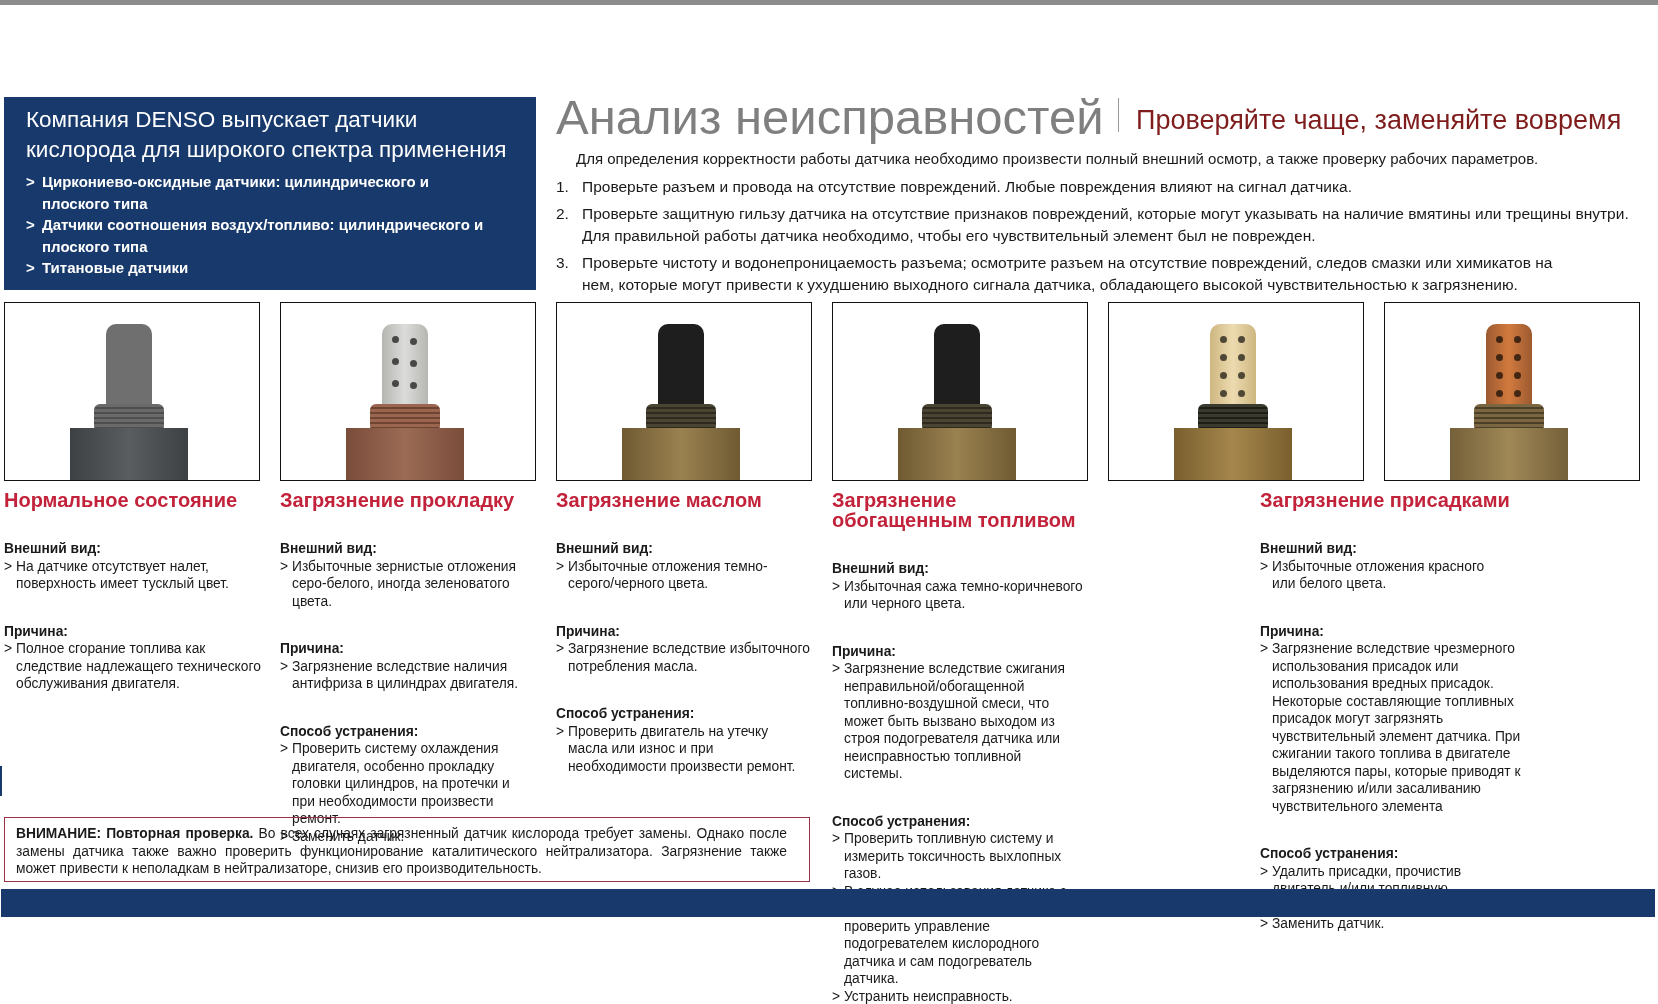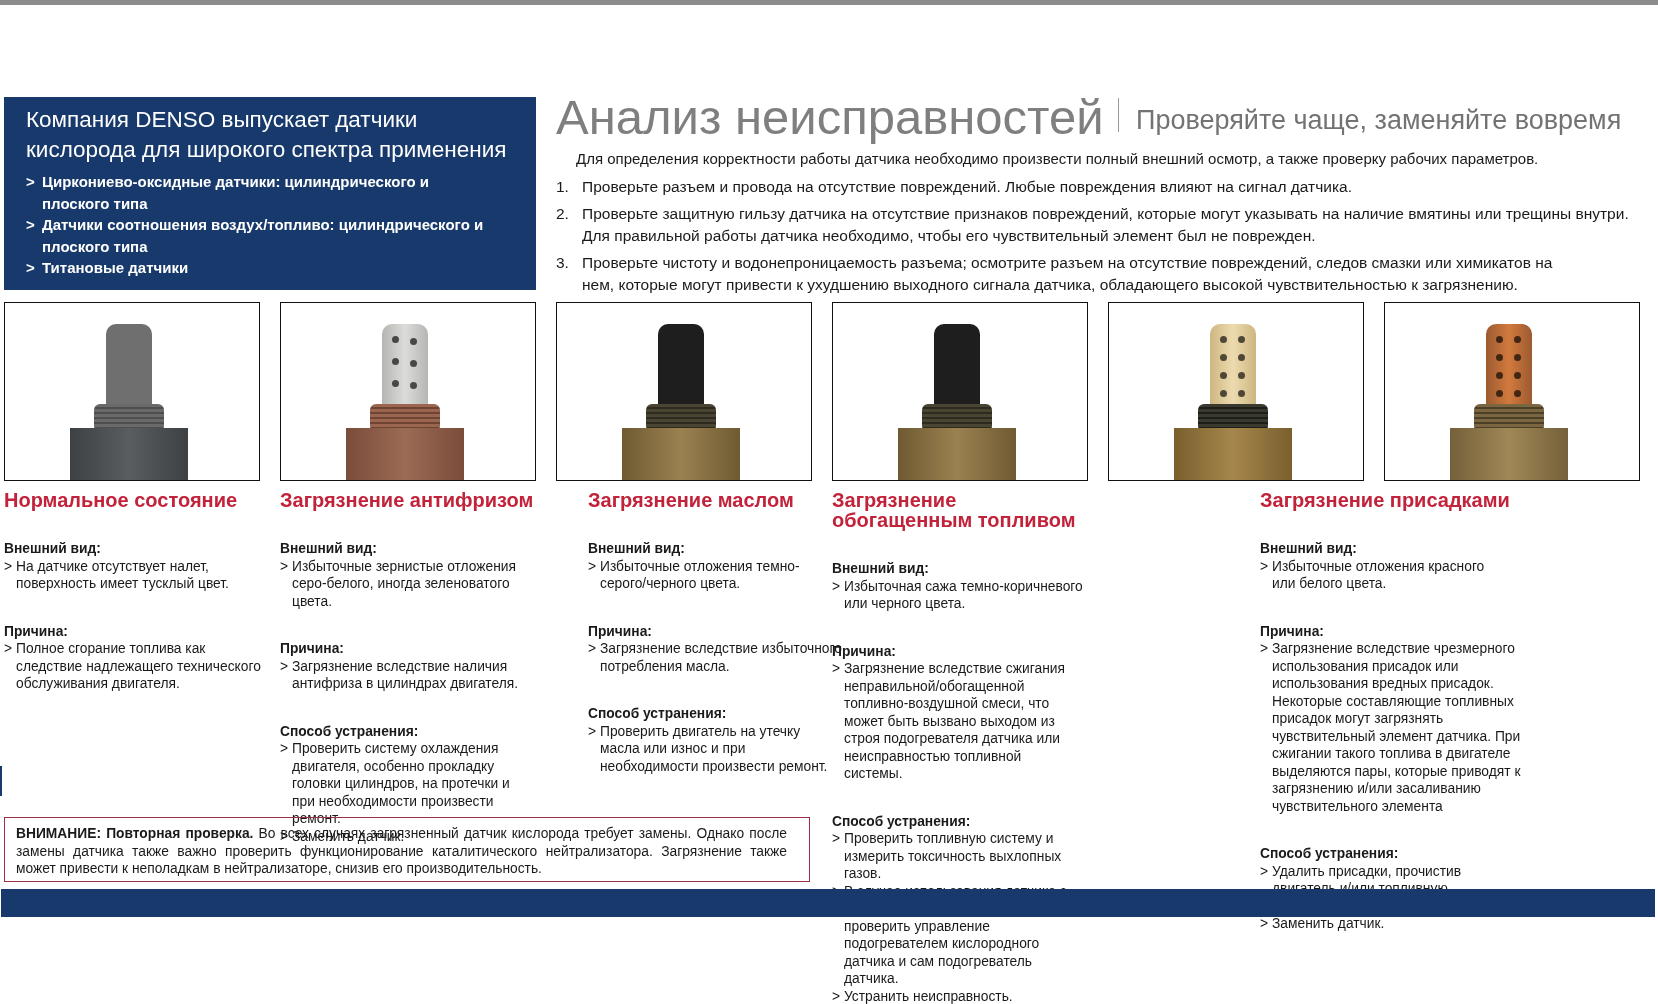--- a/index.html
+++ b/index.html
@@ -10,21 +10,21 @@
   .blue-box { position: absolute; left: 4px; top: 97px; width: 532px; height: 193px; background: #17396b; color: #fff;
               padding: 8px 0 12px 22px; }
   .blue-box .bb-title { font-size: 22.5px; line-height: 30px; font-weight: normal; }
   .blue-box ul { list-style: none; margin-top: 6px; }
   .blue-box li { font-size: 15px; font-weight: bold; line-height: 21.5px; padding-left: 16px; position: relative; }
   .blue-box li::before { content: ">"; position: absolute; left: 0; }
 
   .hdr { position: absolute; left: 556px; top: 88px; width: 1100px; height: 58px; }
   .hdr .big { position: absolute; left: 0; top: 0; font-size: 49px; color: #7f7f7f; line-height: 58px; }
   .hdr .sep { position: absolute; left: 562px; top: 10px; width: 1px; height: 34px; background: #9a9a9a; }
-  .hdr .sub { position: absolute; left: 580px; top: 14px; font-size: 27px; color: #737373; line-height: 36px; }
+  .hdr .sub { position: absolute; left: 580px; top: 14px; font-size: 27px; color: #7f1d1d; line-height: 36px; }
 
   .intro { position: absolute; left: 556px; top: 150px; font-size: 15px; line-height: 18px; margin-left: 20px; }
   .steps { position: absolute; left: 556px; top: 176px; width: 1100px; list-style: none; }
   .steps li { font-size: 15.5px; line-height: 22px; padding-left: 26px; position: relative; margin-bottom: 5px; }
   .steps .num { position: absolute; left: 0; top: 0; }
 
   .frame { position: absolute; top: 302px; width: 256px; height: 179px; border: 1.5px solid #111; overflow: hidden; background: #fff; }
 
   
   .sensor { position: absolute; left: 50%; transform: translateX(-50%); bottom: 0; width: 180px; height: 170px; }
@@ -151,37 +151,37 @@
   <ul>
       <li style="width:240px">На датчике отсутствует налет, поверхность имеет тусклый цвет.</li>
     </ul>
   <h3>Причина:</h3>
   <ul>
       <li>Полное сгорание топлива как следствие надлежащего технического обслуживания двигателя.</li>
     </ul>
 </div>
 
 <div class="col" style="left:280px">
-  <h2>Загрязнение антифризом</h2>
+  <h2>Загрязнение прокладку</h2>
   <h3>Внешний вид:</h3>
   <ul>
       <li style="width:245px">Избыточные зернистые отложения серо-белого, иногда зеленоватого цвета.</li>
     </ul>
   <h3>Причина:</h3>
   <ul>
       <li style="width:250px">Загрязнение вследствие наличия антифриза в цилиндрах двигателя.</li>
     </ul>
   <h3>Способ устранения:</h3>
   <ul>
     <li style="width:250px">Проверить систему охлаждения двигателя, особенно прокладку головки цилиндров, на протечки и при необходимости произвести ремонт.</li>
     <li>Заменить датчик.</li>
   </ul>
 </div>
 
-<div class="col" style="left:588px">
+<div class="col" style="left:556px">
   <h2>Загрязнение маслом</h2>
   <h3>Внешний вид:</h3>
   <ul>
       <li style="width:215px">Избыточные отложения темно-серого/черного цвета.</li>
     </ul>
   <h3>Причина:</h3>
   <ul>
       <li style="width:262px">Загрязнение вследствие избыточного потребления масла.</li>
     </ul>
   <h3>Способ устранения:</h3>

